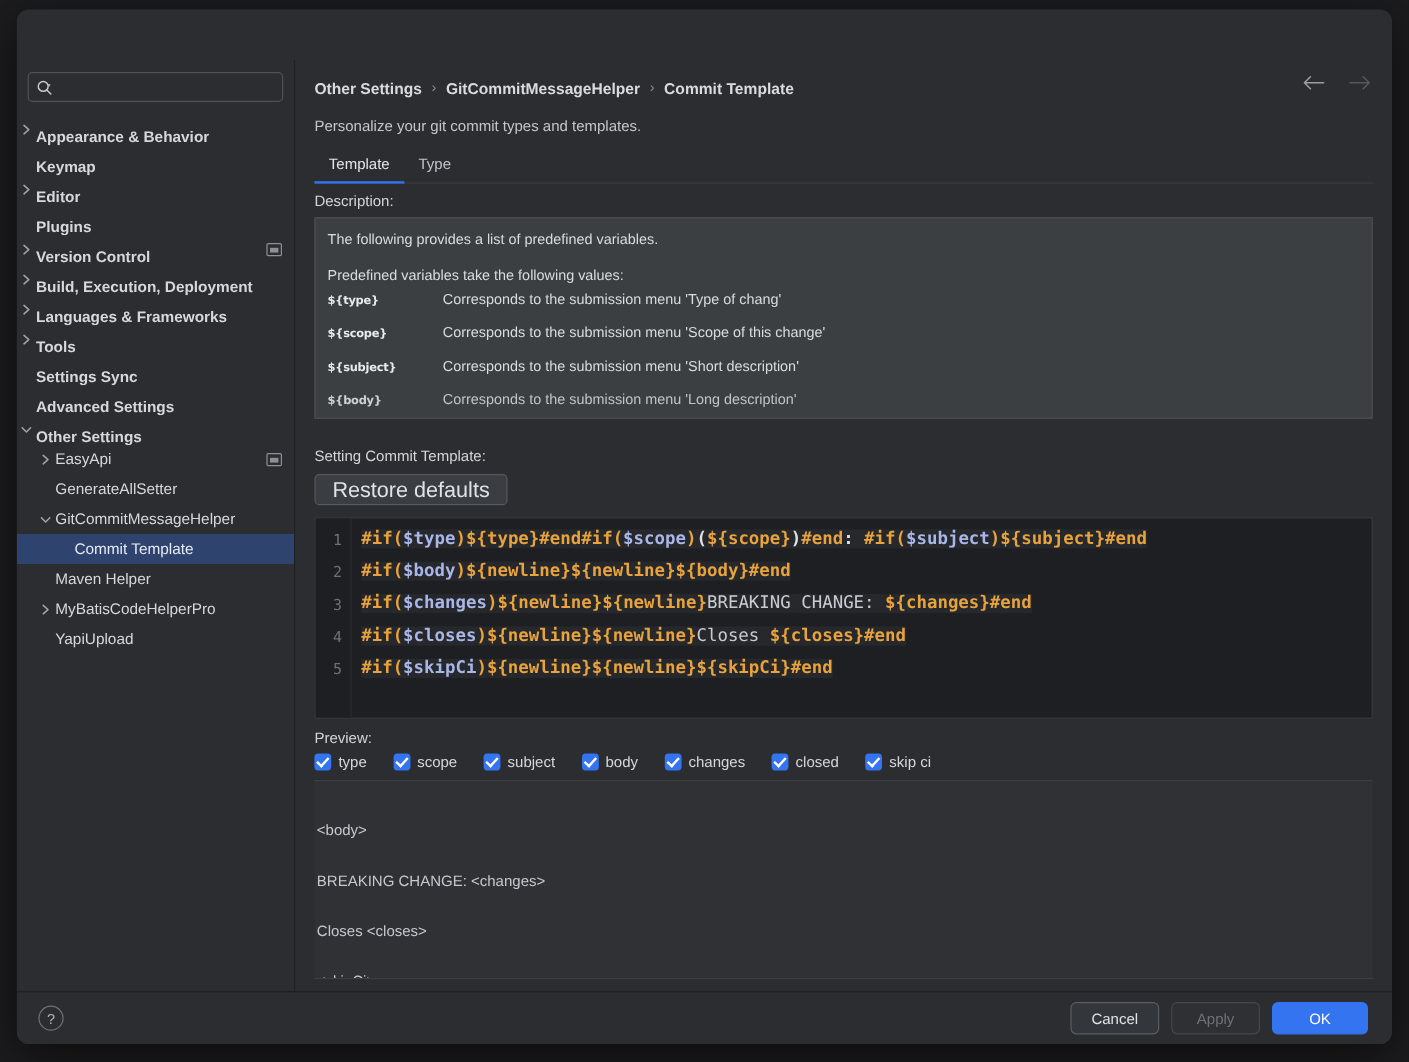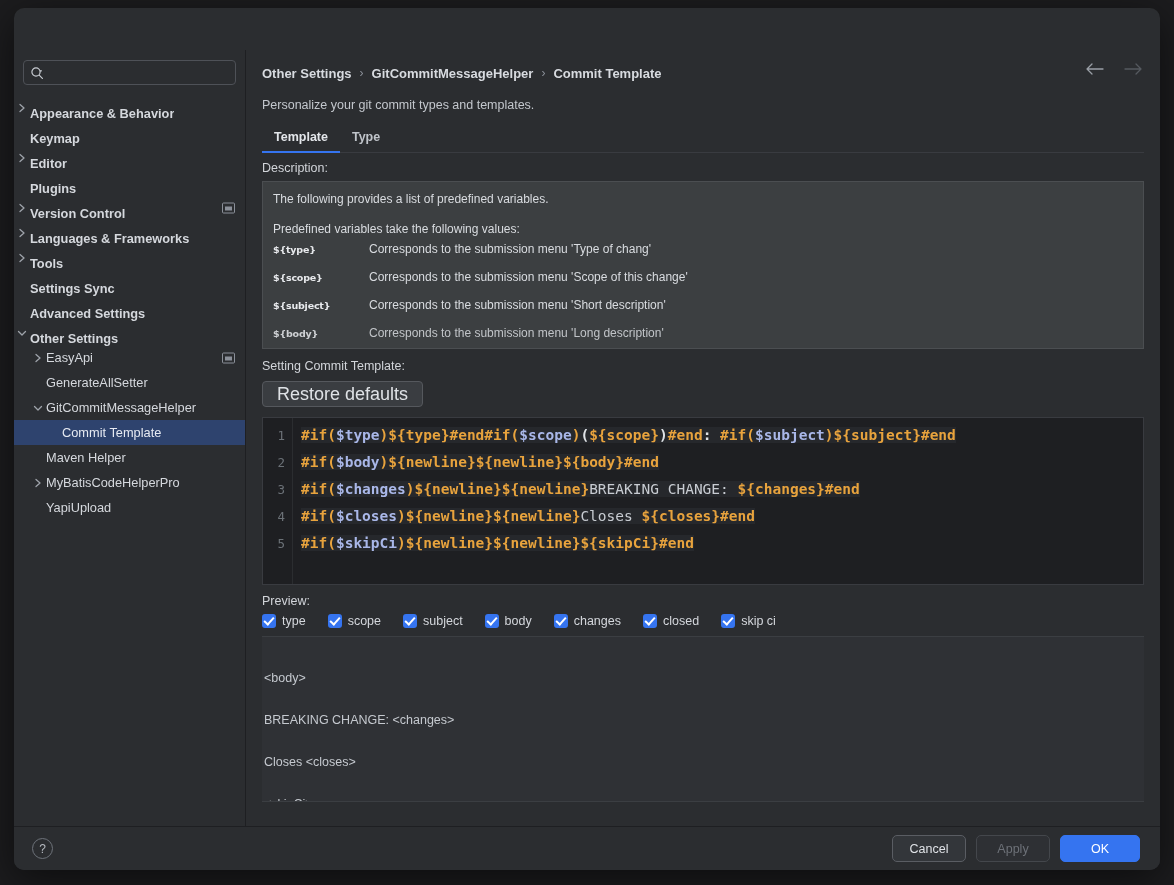--- a/index.html
+++ b/index.html
@@ -127,21 +127,20 @@
   .tabs {
     display: flex; gap: 0; margin-top: 14px;
     border-bottom: 1px solid #393b40;
   }
   .tab {
     padding: 4px 12px 7px 12px;
     font-size: 12.5px; color: #c0c4ca;
     border-bottom: 2px solid transparent;
     margin-bottom: -1px;
     cursor: default;
-    font-weight: bold;
   }
   .tab.active { color: #e3e6ea; border-bottom-color: #3574f0; }
   .section-label {
     font-size: 12.5px; color: #d2d5da;
     margin-top: 8px;
   }
   .desc-panel {
     margin-top: 6px;
     height: 168px;
     background: #3c3f41;
@@ -155,21 +154,21 @@
   .vartable { margin-top: 4px; }
   .varrow { display: flex; align-items: baseline; height: 28px; }
   .varname {
     width: 96px; flex: 0 0 96px;
     font-family: "DejaVu Sans", sans-serif;
     font-size: 9.5px; font-weight: bold; color: #e8eaed;
     letter-spacing: -0.2px;
   }
   .vardesc { font-size: 12px; color: #d9dce0; }
   .varrow.clipped { opacity: .85; }
-  .setting-label { font-size: 12.5px; color: #d2d5da; margin-top: 10px; }
+  .setting-label { font-size: 12.5px; color: #d2d5da; margin-top: 24px; }
   .restore-btn {
     margin-top: 8px;
     display: inline-flex; align-items: center; justify-content: center;
     height: 26px; padding: 0 14px;
     background: #3a3d41; color: #dfe2e6;
     border: 1px solid #55585d; border-radius: 4px;
     font-size: 18px; cursor: default;
   }
   
   .editor {
@@ -305,20 +304,28 @@
               <span class="lbl">Plugins</span>
             </div>
             <div class="trow bold">
               <span class="arrow">
                 <svg width="8" height="10" viewBox="0 0 8 10">
                   <path d="M2 1.5 L6 5 L2 8.5" fill="none" stroke="#9ea3aa" stroke-width="1.3" stroke-linecap="round" stroke-linejoin="round"></path>
                 </svg>
               </span>
               <span class="lbl">Version Control</span>
               <span class="badge-ico"></span>
+            </div>
+            <div class="trow bold">
+              <span class="arrow">
+                <svg width="8" height="10" viewBox="0 0 8 10">
+                  <path d="M2 1.5 L6 5 L2 8.5" fill="none" stroke="#9ea3aa" stroke-width="1.3" stroke-linecap="round" stroke-linejoin="round"></path>
+                </svg>
+              </span>
+              <span class="lbl">Build, Execution, Deployment</span>
             </div>
             <div class="trow bold">
               <span class="arrow">
                 <svg width="8" height="10" viewBox="0 0 8 10">
                   <path d="M2 1.5 L6 5 L2 8.5" fill="none" stroke="#9ea3aa" stroke-width="1.3" stroke-linecap="round" stroke-linejoin="round"></path>
                 </svg>
               </span>
               <span class="lbl">Languages &amp; Frameworks</span>
             </div>
             <div class="trow bold">

